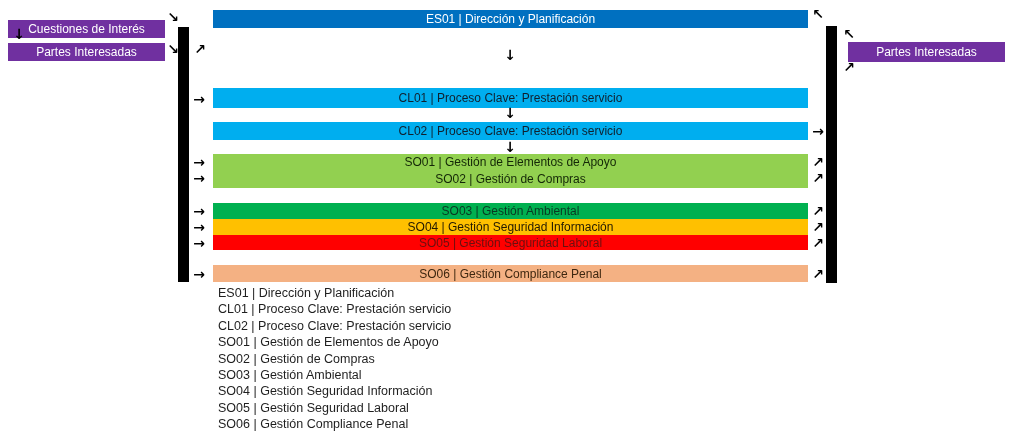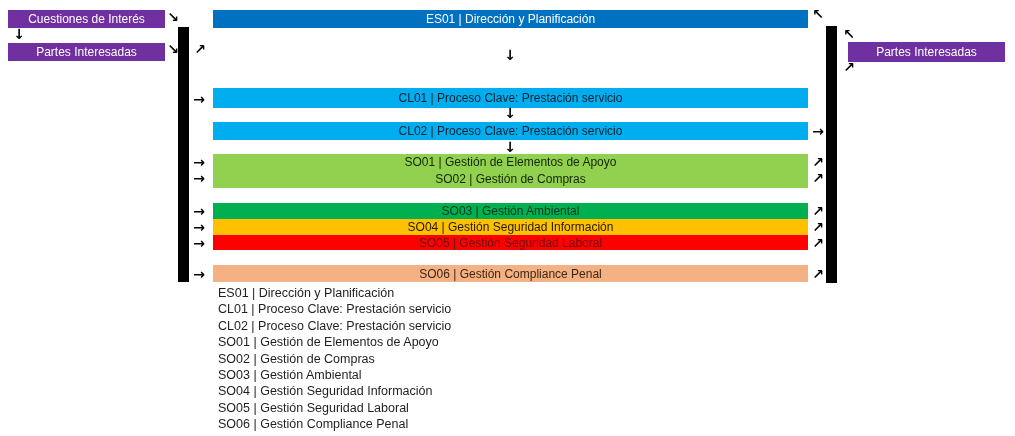--- a/index.html
+++ b/index.html
@@ -28,21 +28,21 @@
   .legend{
     position:absolute;left:218px;top:285px;font-size:12.5px;line-height:16.4px;color:#1f1f1f;
   }
   .legend div{white-space:nowrap;}
 </style>
 </head>
 <body>
 
 <div class="canvas">
 
-  <div class="box ext" style="left: 8px; top: 10px; width: 157px; height: 18px; background-color: rgb(112, 48, 160); color: rgb(255, 255, 255);">Cuestiones de Interés</div>
+  <div class="box ext" style="left: 8px; top: 20px; width: 157px; height: 18px; background-color: rgb(112, 48, 160); color: rgb(255, 255, 255);">Cuestiones de Interés</div>
   <div class="arw" style="left:165px;top:9px;">↘</div>
   <div class="arw" style="left:11px;top:26px;">↓</div>
   <div class="box ext" style="left: 8px; top: 43px; width: 157px; height: 18px; background-color: rgb(112, 48, 160); color: rgb(255, 255, 255);">Partes Interesadas</div>
   <div class="arw" style="left:165px;top:41px;">↘</div>
 
   <div class="bar" style="left: 178px; top: 27px; width: 11px; height: 255px; background-color: rgb(0, 0, 0);"></div>
   <div class="arw" style="left:192px;top:41px;">↗</div>
 
   <div class="proc" style="left: 213px; top: 10px; width: 595px; height: 18px; background-color: rgb(0, 112, 192); color: rgb(255, 255, 255);">ES01 | Dirección y Planificación</div>
   <div class="arw" style="left:810px;top:6px;">↖</div>

